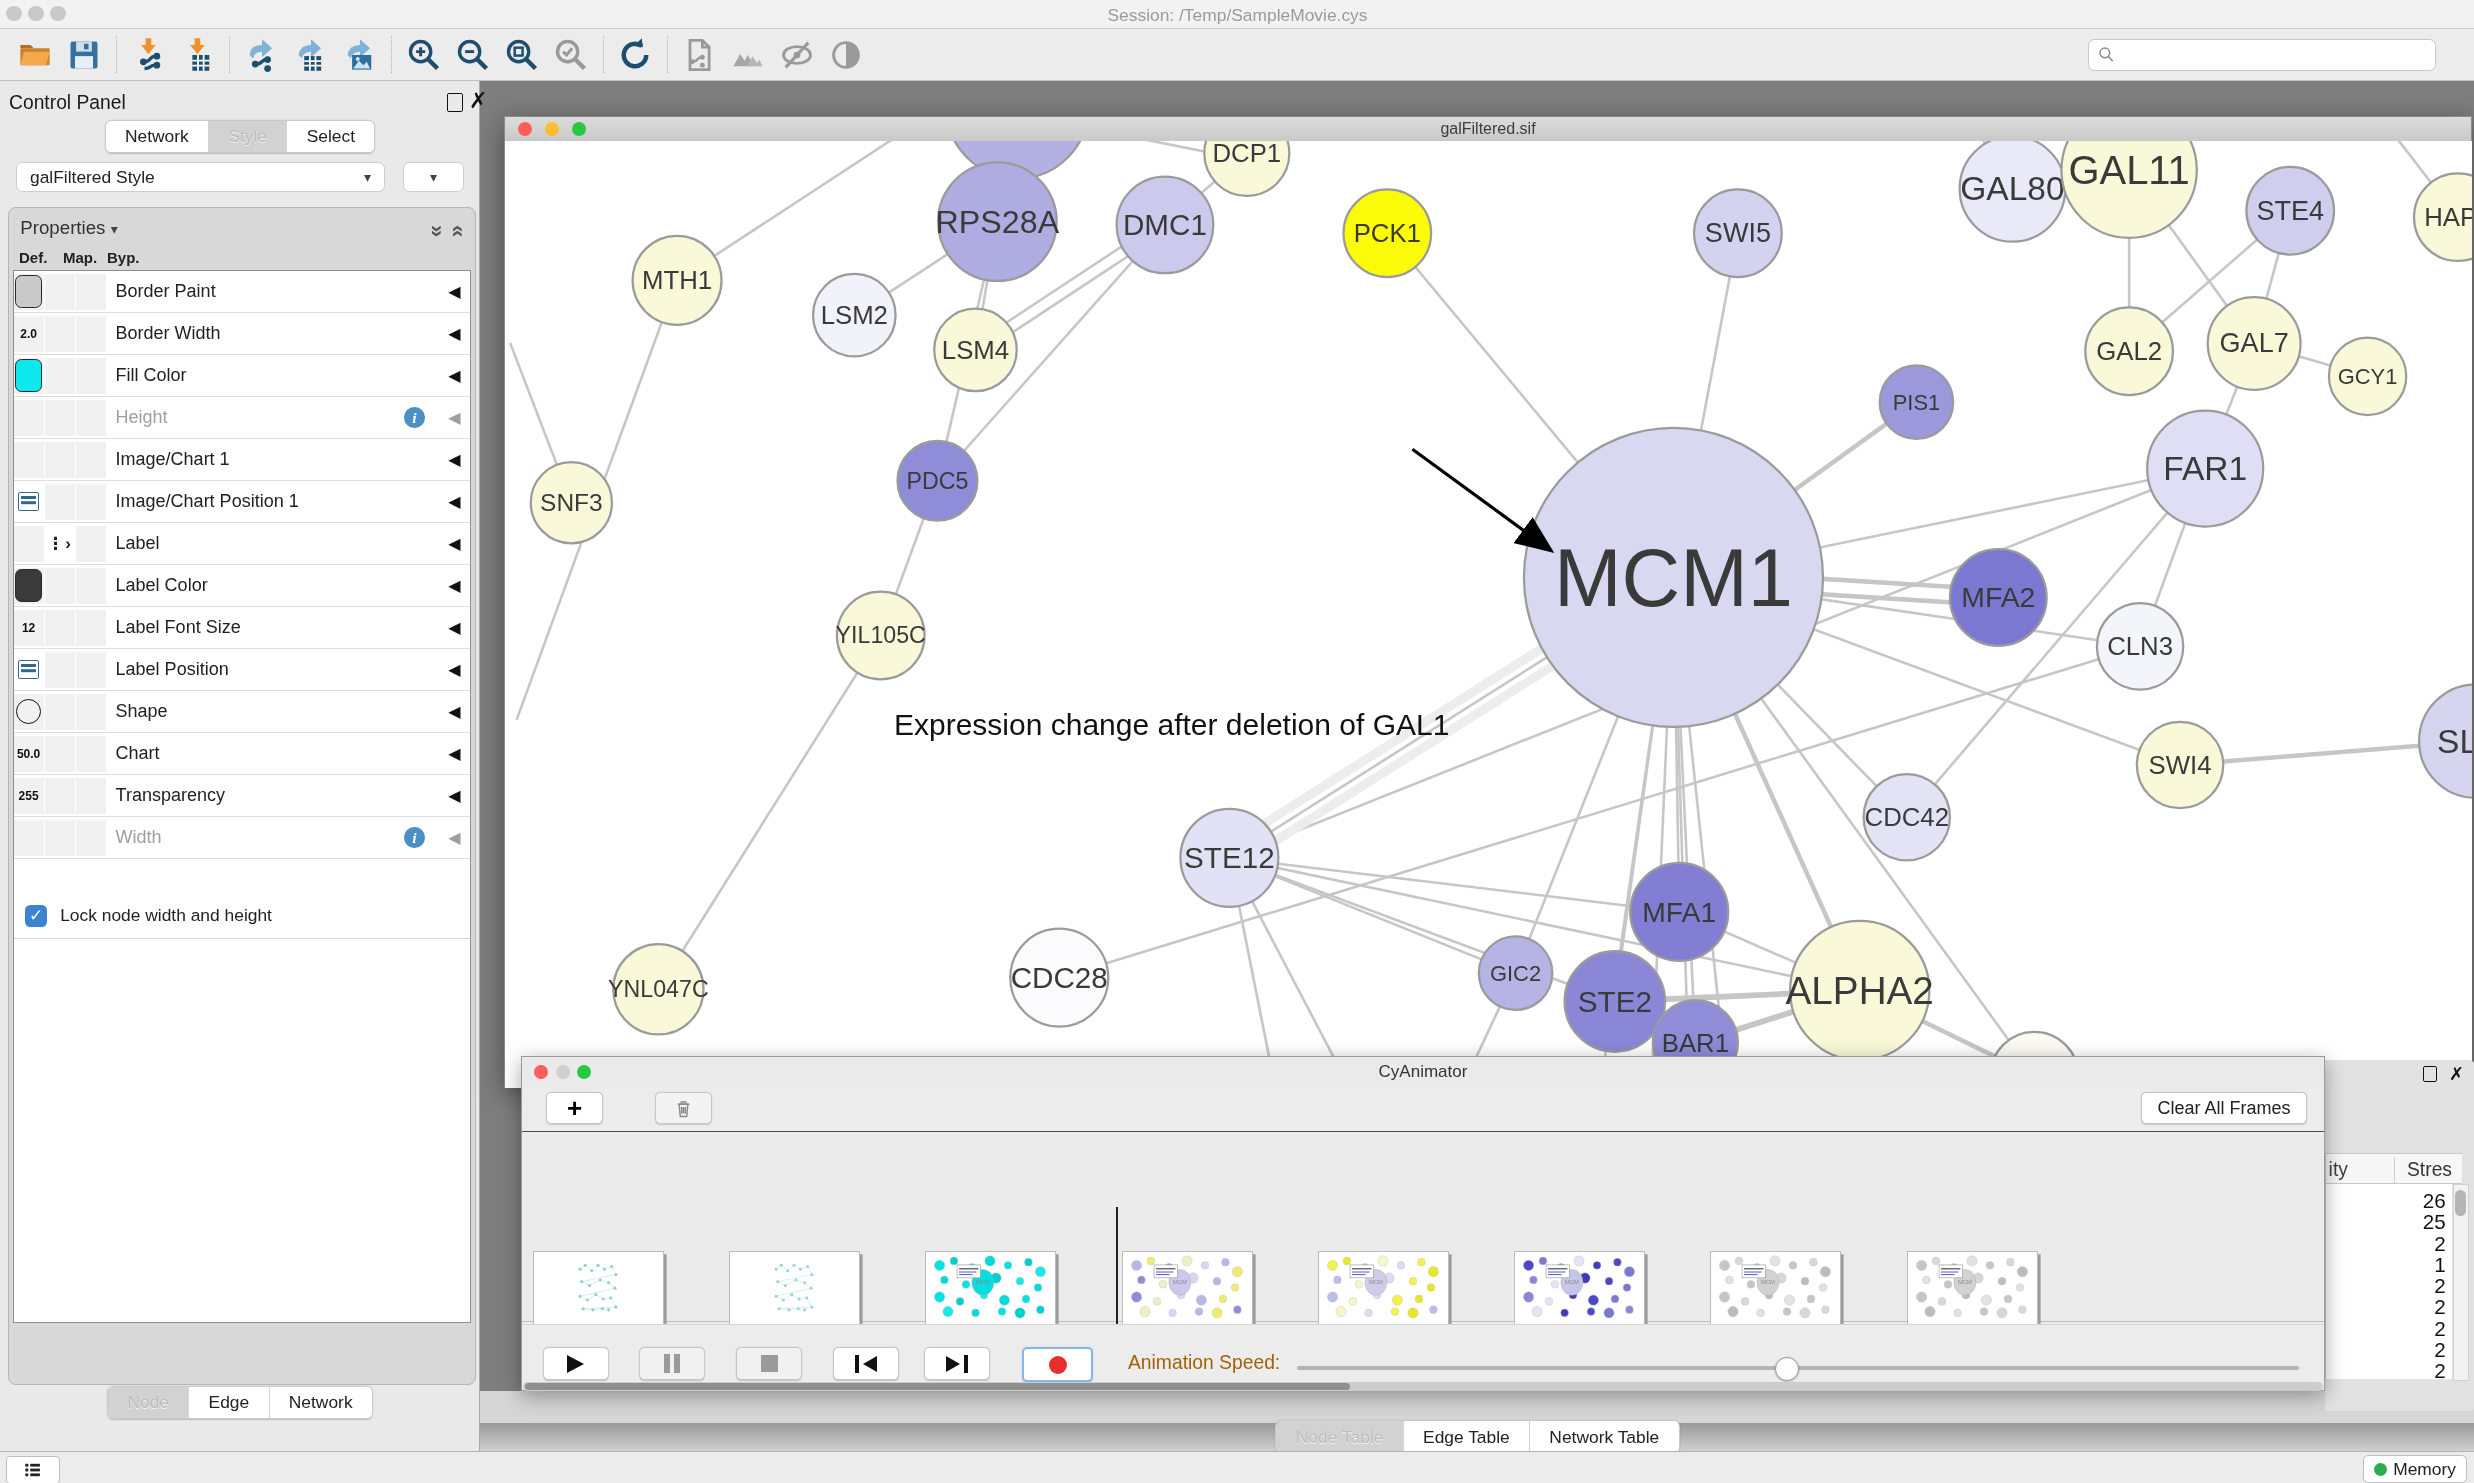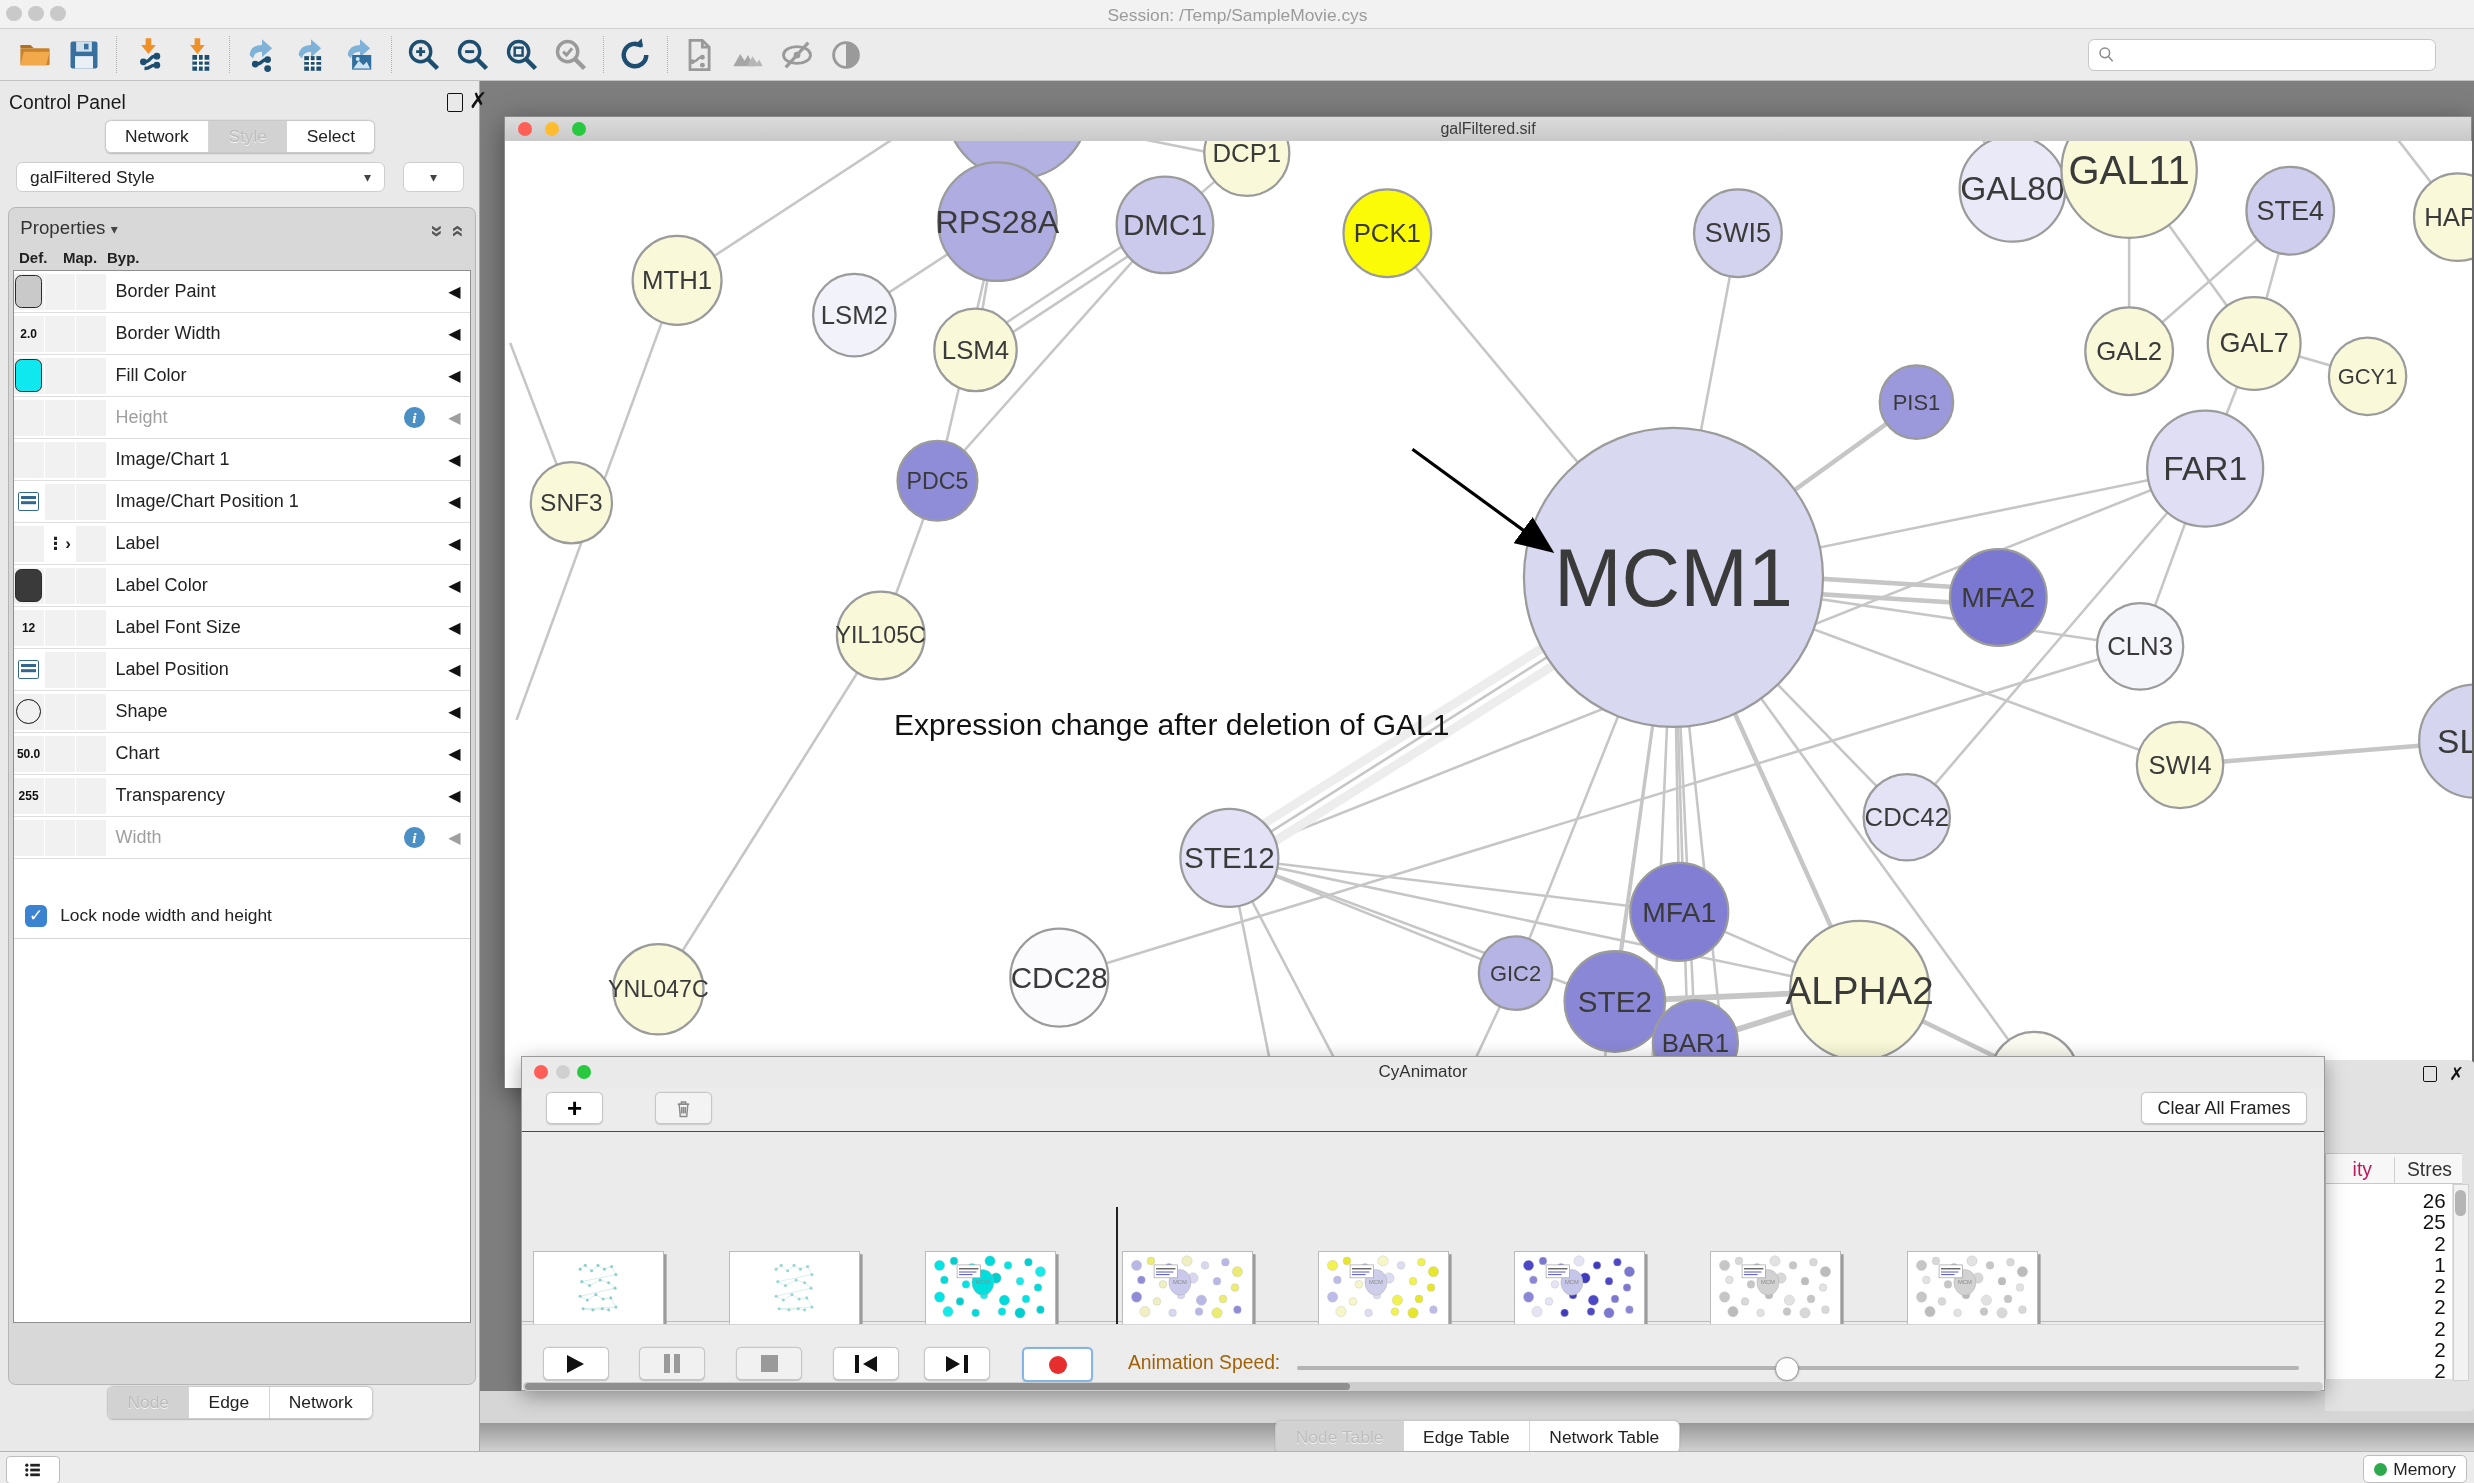--- a/index.html
+++ b/index.html
@@ -626,21 +626,21 @@
         <line x1="2190" y1="645" x2="2402" y2="800" stroke="#000" stroke-width="5" marker-end="url(#arr)"></line>
       </svg>
     <div class="abs" id="net-caption">Expression change after deletion of GAL1</div>
   </div>
 </div>
 
 <div class="abs" id="results">
   <span class="abs win-float" style="left:98px;top:6.4px;border-width:1.3px;width:11.6px;height:14px;"></span>
   <span class="abs win-x" style="left:124px;top:5.2px;font-size:18px;">✗</span>
   <div class="abs" id="res-head">
-    <span class="abs" style="left:2.6px;top:5.2px;font-size:19.3px;color:#be185d;margin-left:24px;">ity</span>
+    <span class="abs" style="left:2.6px;top:5.2px;font-size:19.3px;color:#404040;">ity</span>
     <span class="abs" style="left:81px;top:5.2px;font-size:19.3px;color:#333;">Stres</span>
     <span class="abs" style="left:68px;top:2.6px;width:1.3px;height:26px;background:#d0d0d0;"></span>
   </div>
   <div class="abs" id="res-body">
       <span class="res-val" style="top: 5.2px;">26</span>
       <span class="res-val" style="top: 26.4px;">25</span>
       <span class="res-val" style="top: 48px;">2</span>
       <span class="res-val" style="top: 69px;">1</span>
       <span class="res-val" style="top: 90px;">2</span>
       <span class="res-val" style="top: 111px;">2</span>

